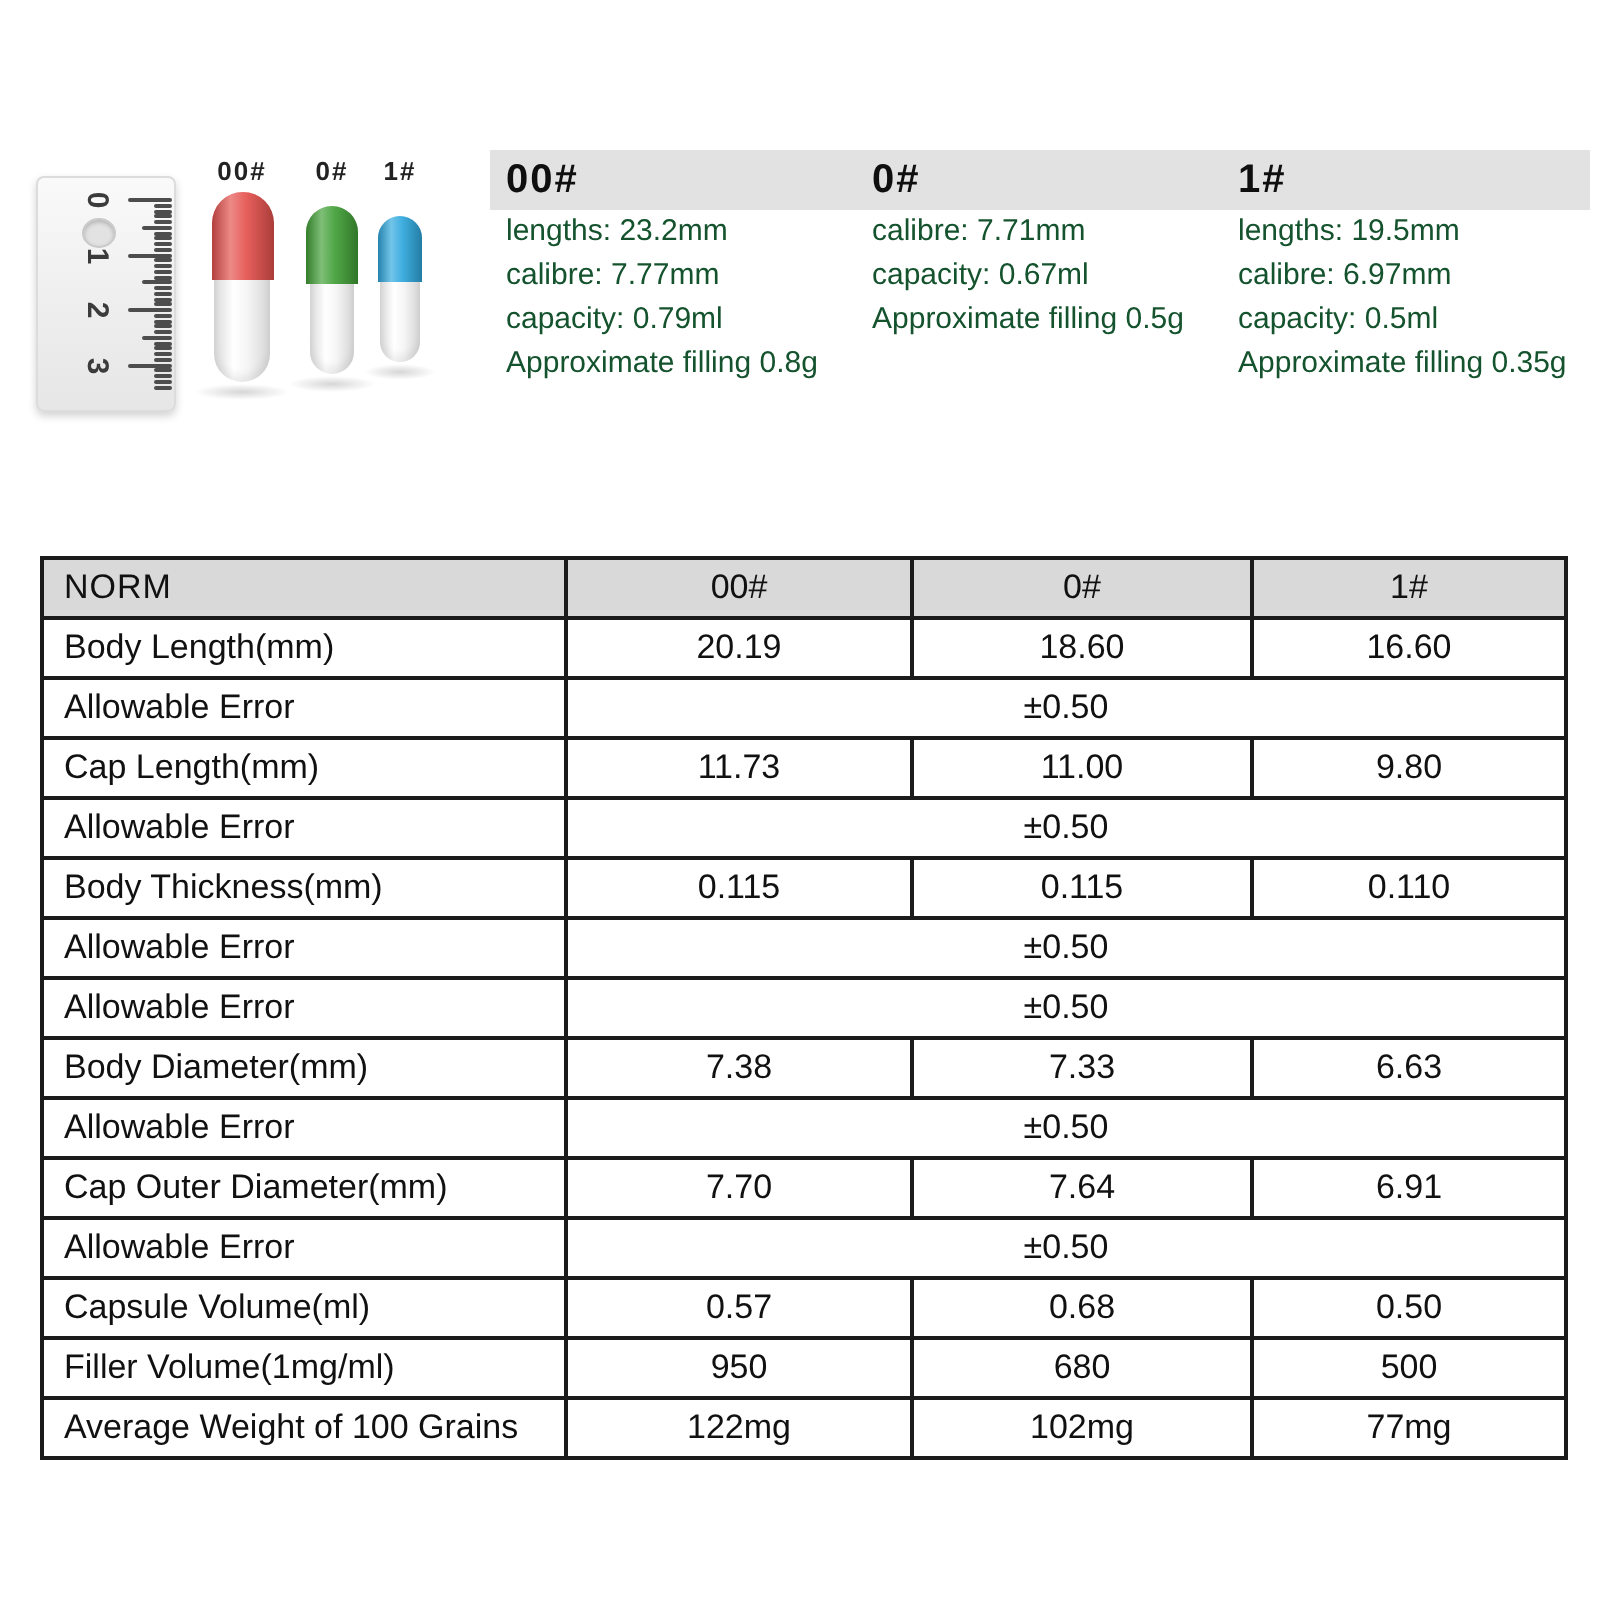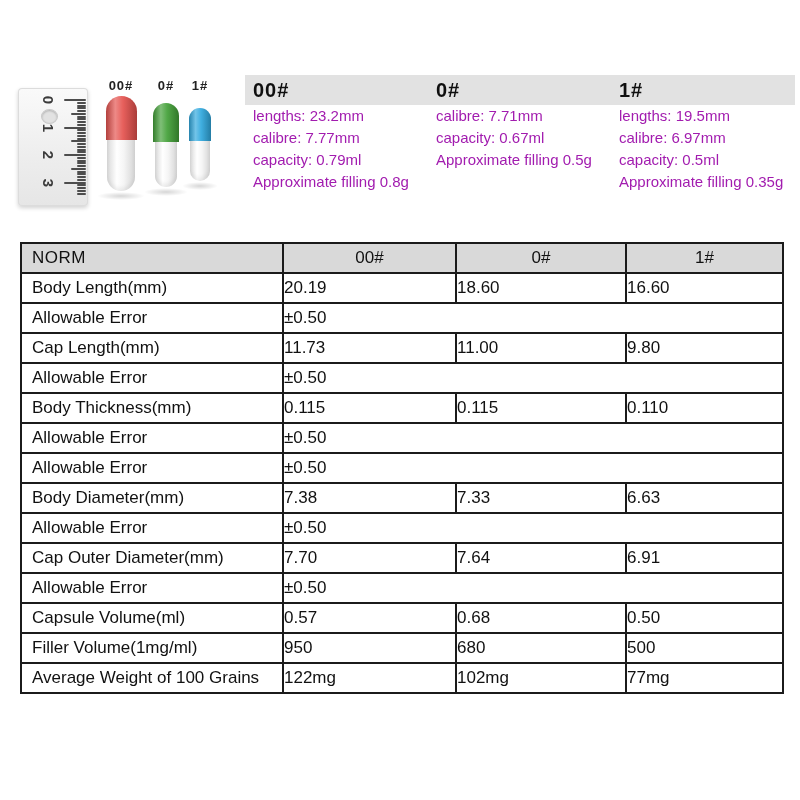--- a/index.html
+++ b/index.html
@@ -64,36 +64,36 @@
     position:relative; height:8px; width:120%; left:-10%; margin-top:1px;
     background:radial-gradient(ellipse at center, rgba(0,0,0,.16), rgba(0,0,0,0) 70%);
     border-radius:50%;
   }
 
   
   .specs { position:absolute; left:245px; top:75px; width:550px; height:135px; }
   .spec-headerbar { position:absolute; left:0; top:0; width:550px; height:30px; background:var(--spec-bar,#e2e2e2); }
   .spec-col { position:absolute; top:0; width:183px; }
   .spec-size { position:relative; height:30px; line-height:30px; font-size:20px; font-weight:bold; padding-left:8px; color:#0f0f0f; letter-spacing:1px; }
-  .spec-line { font-size:15px; color:#a21caf; line-height:22px; padding-left:8px; white-space:nowrap; }
+  .spec-line { font-size:15px; color:#14532d; line-height:22px; padding-left:8px; white-space:nowrap; }
   .spec-line:first-of-type { margin-top:12px; }
 
   
   .norm-table-wrap { position:absolute; left:20px; top:242px; }
-  table.norm { border-collapse:collapse; table-layout:fixed; width:762px; }
+  table.norm { border-collapse:collapse; table-layout:fixed; width:762px;margin-top:36px; }
   table.norm th, table.norm td {
     border:2px solid var(--tbl-border,#1b1b1b);
     height:30px; font-size:17px; font-weight:normal; color:#111;
     overflow:hidden; white-space:nowrap;
   }
   table.norm th { background:var(--th-bg,#d9d9d9); }
   th.norm-head { text-align:left; padding-left:10px; font-size:18px; letter-spacing:.5px; }
   th.size-head { text-align:center; }
   td.label-cell { text-align:left; padding-left:10px; }
-  td.value-cell { }
+  td.value-cell { text-align:center; }
 </style>
 </head>
 <body>
 
 <div class="stage">
 
   <div class="ruler">
     <div class="ruler-hole"></div>
     <div id="ruler-numbers">
         <div class="ruler-number" style="top: 4px;">0</div>

